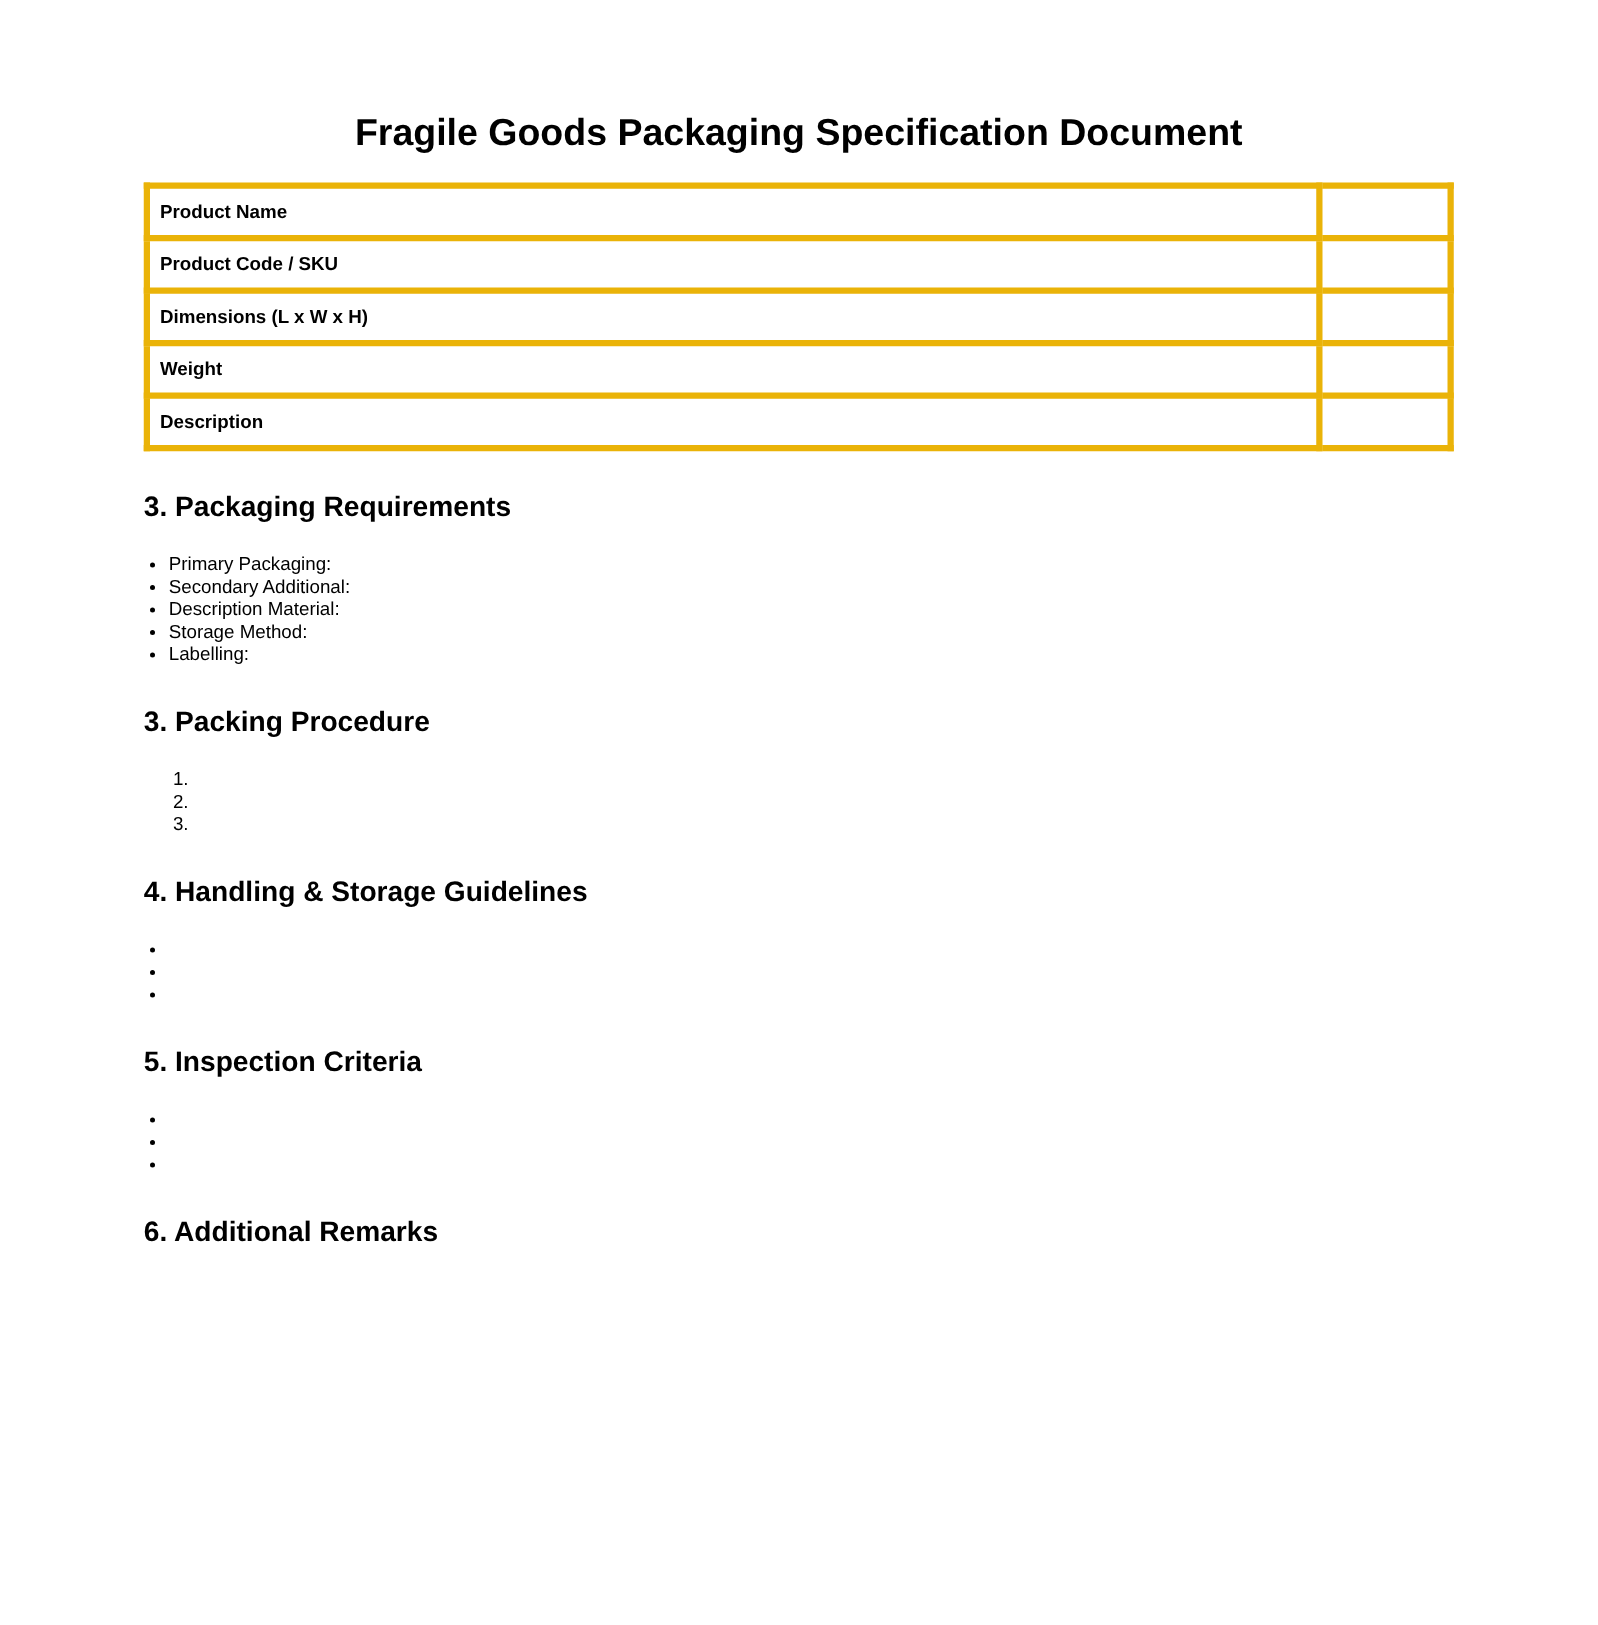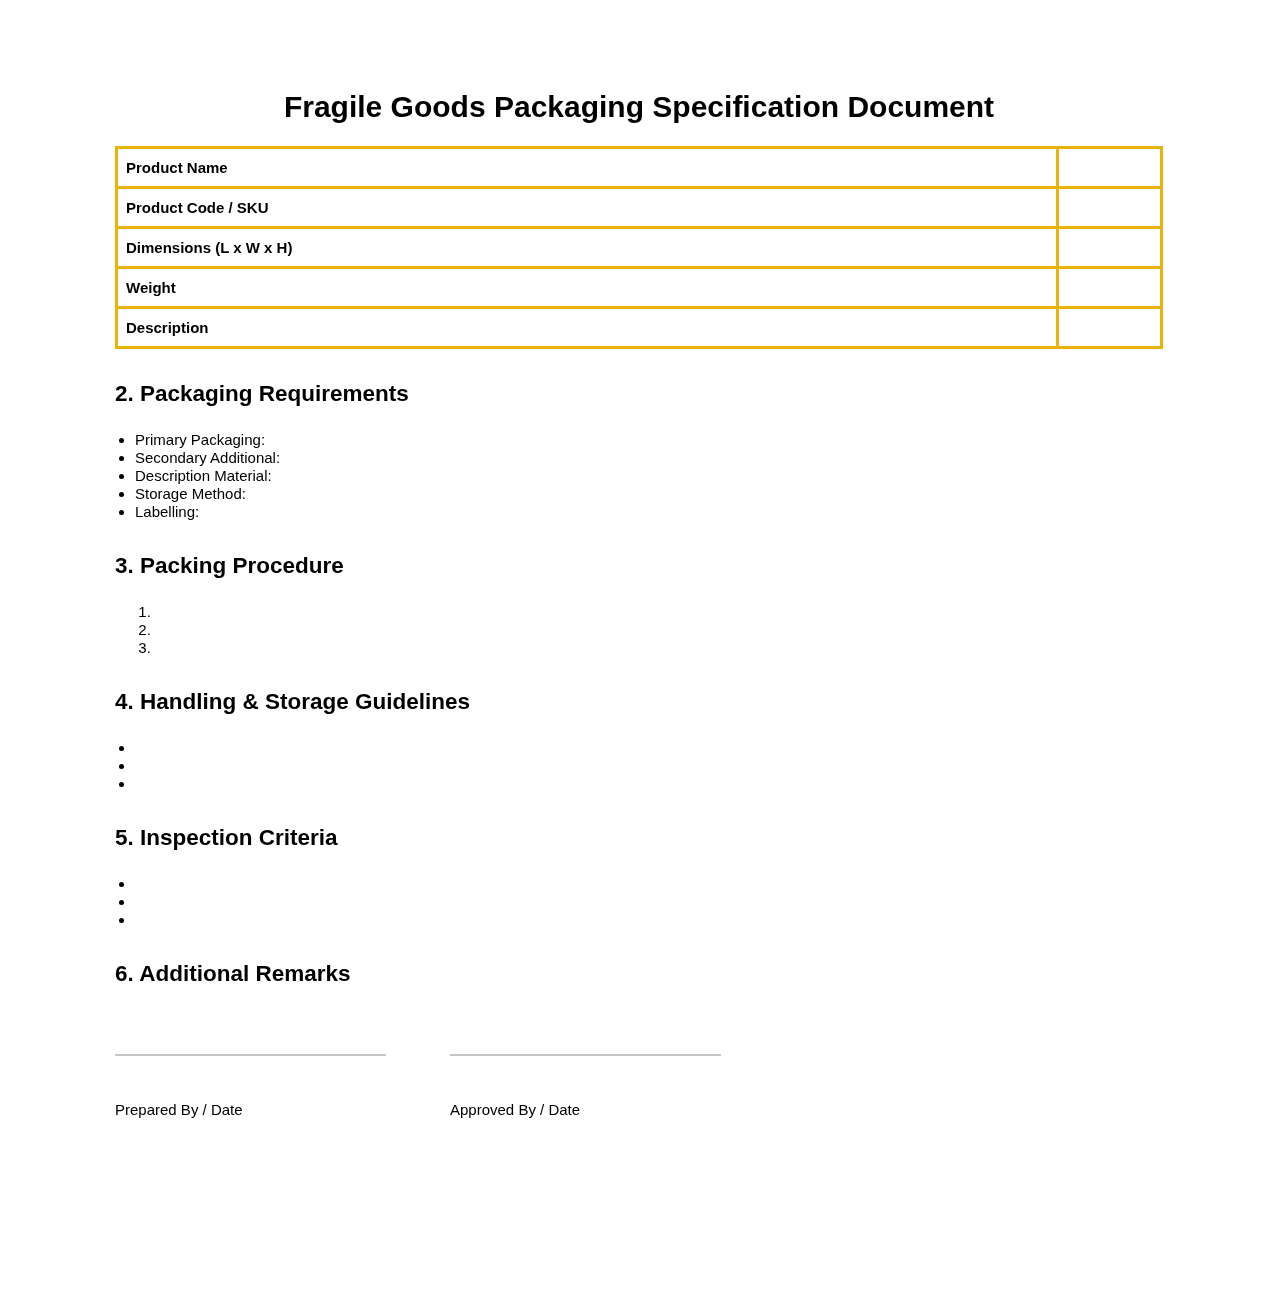--- a/index.html
+++ b/index.html
@@ -30,21 +30,21 @@
     font-weight: bold;
     margin: 19px 0 24px 0;
   }
   table.product-table {
     border-collapse: collapse;
     width: 100%;
     table-layout: fixed;
     margin: 0 0 32px 0;
   }
   table.product-table td {
-    border: 3px solid #eab308;
+    border: 5px solid #eab308;
     padding: 10px 8px;
     line-height: 17px;
     font-size: 15px;
     vertical-align: middle;
     overflow: hidden;
   }
   td.label-cell {
     width: 91.5%;
     font-weight: bold;
   }
@@ -116,21 +116,21 @@
         <td class="label-cell">Weight</td>
         <td class="value-cell"></td>
       </tr>
       <tr>
         <td class="label-cell">Description</td>
         <td class="value-cell"></td>
       </tr>
     </tbody>
   </table>
 
-  <h2 class="section-heading">2. Packaging Requirements</h2>
+  <h2 class="section-heading">3. Packaging Requirements</h2>
 
   <ul class="bullet-list">
     <li>Primary Packaging:</li>
     <li>Secondary Additional:</li>
     <li>Description Material:</li>
     <li>Storage Method:</li>
     <li>Labelling:</li>
   </ul>
 
   <h2 class="section-heading">3. Packing Procedure</h2>
@@ -152,24 +152,14 @@
   <h2 class="section-heading">5. Inspection Criteria</h2>
 
   <ul class="bullet-list">
     <li></li>
     <li></li>
     <li></li>
   </ul>
 
   <h2 class="section-heading">6. Additional Remarks</h2>
 
-  <div class="signature-row">
-    <div class="signature-block">
-      <div class="signature-line"></div>
-      <p class="signature-label">Prepared By / Date</p>
-    </div>
-    <div class="signature-block">
-      <div class="signature-line"></div>
-      <p class="signature-label">Approved By / Date</p>
-    </div>
-  </div>
 
 </div>
 
 </body></html>

